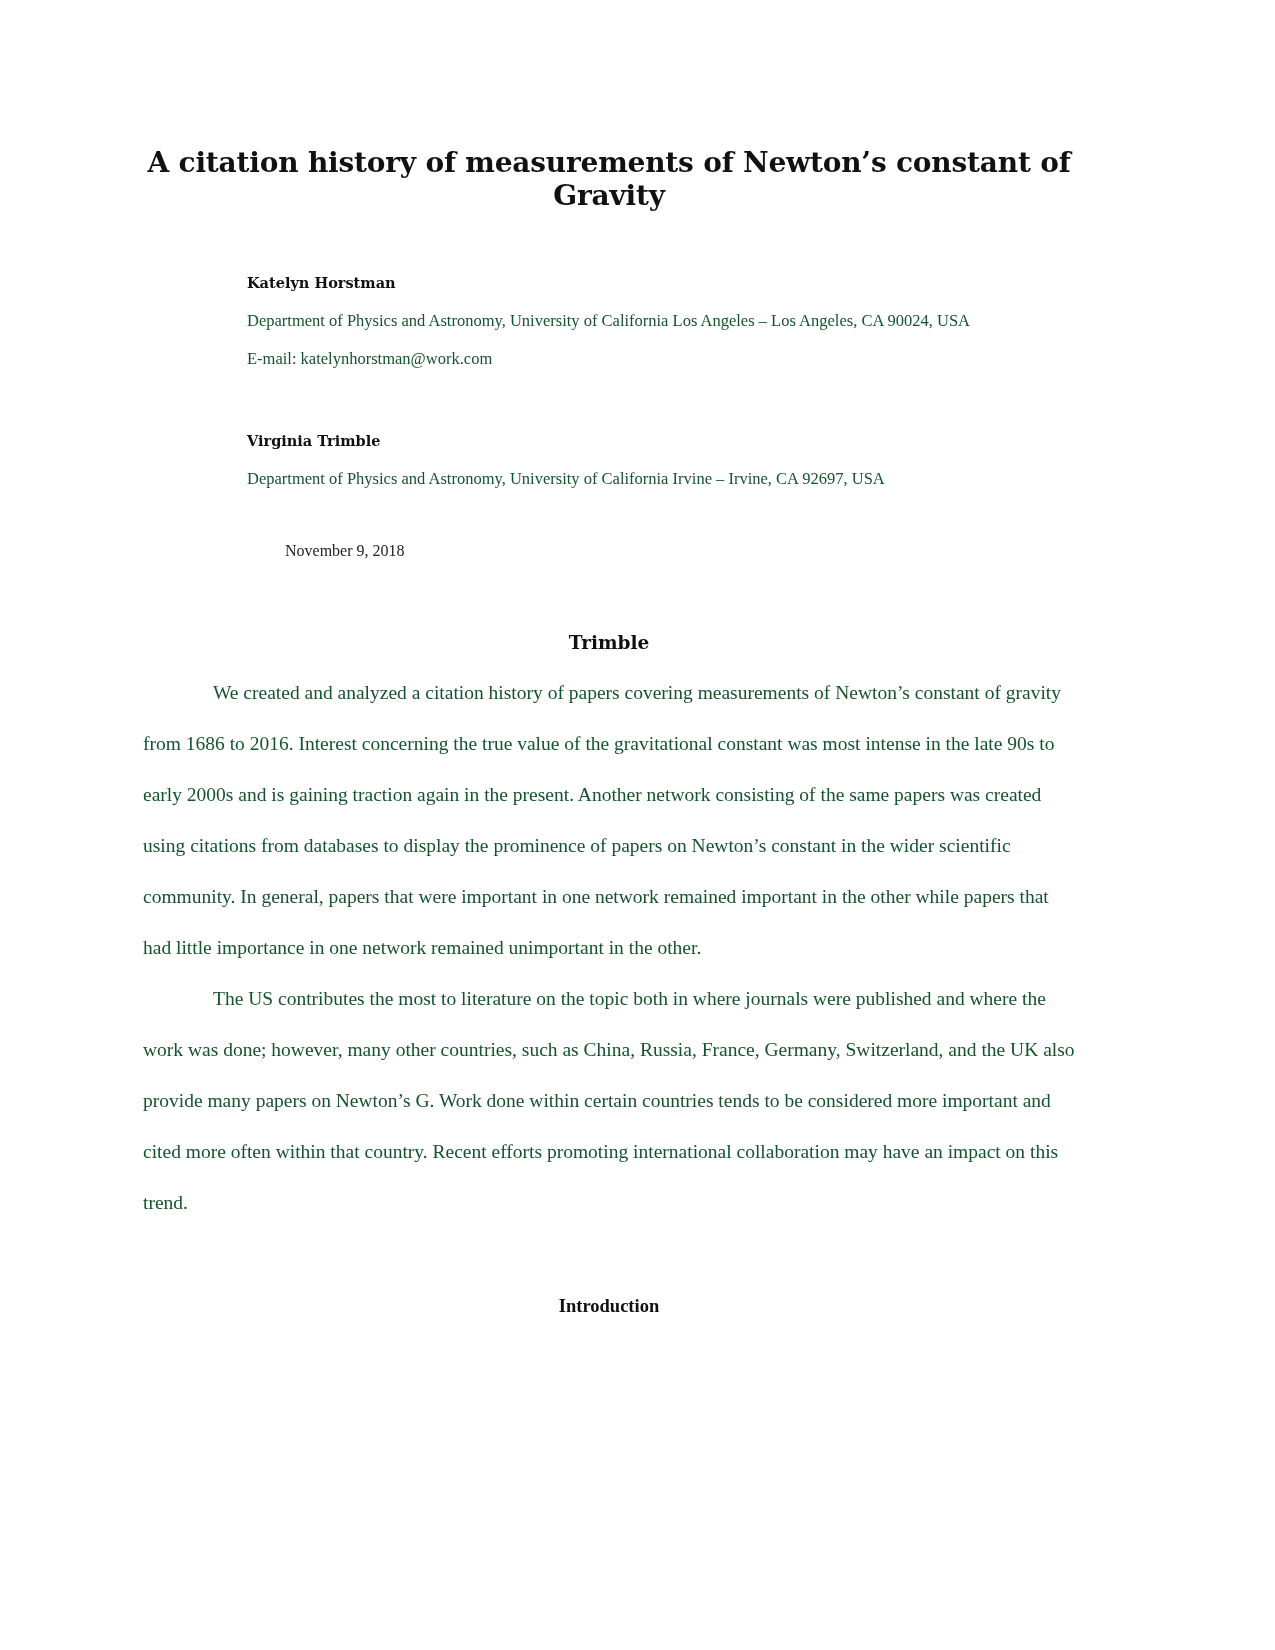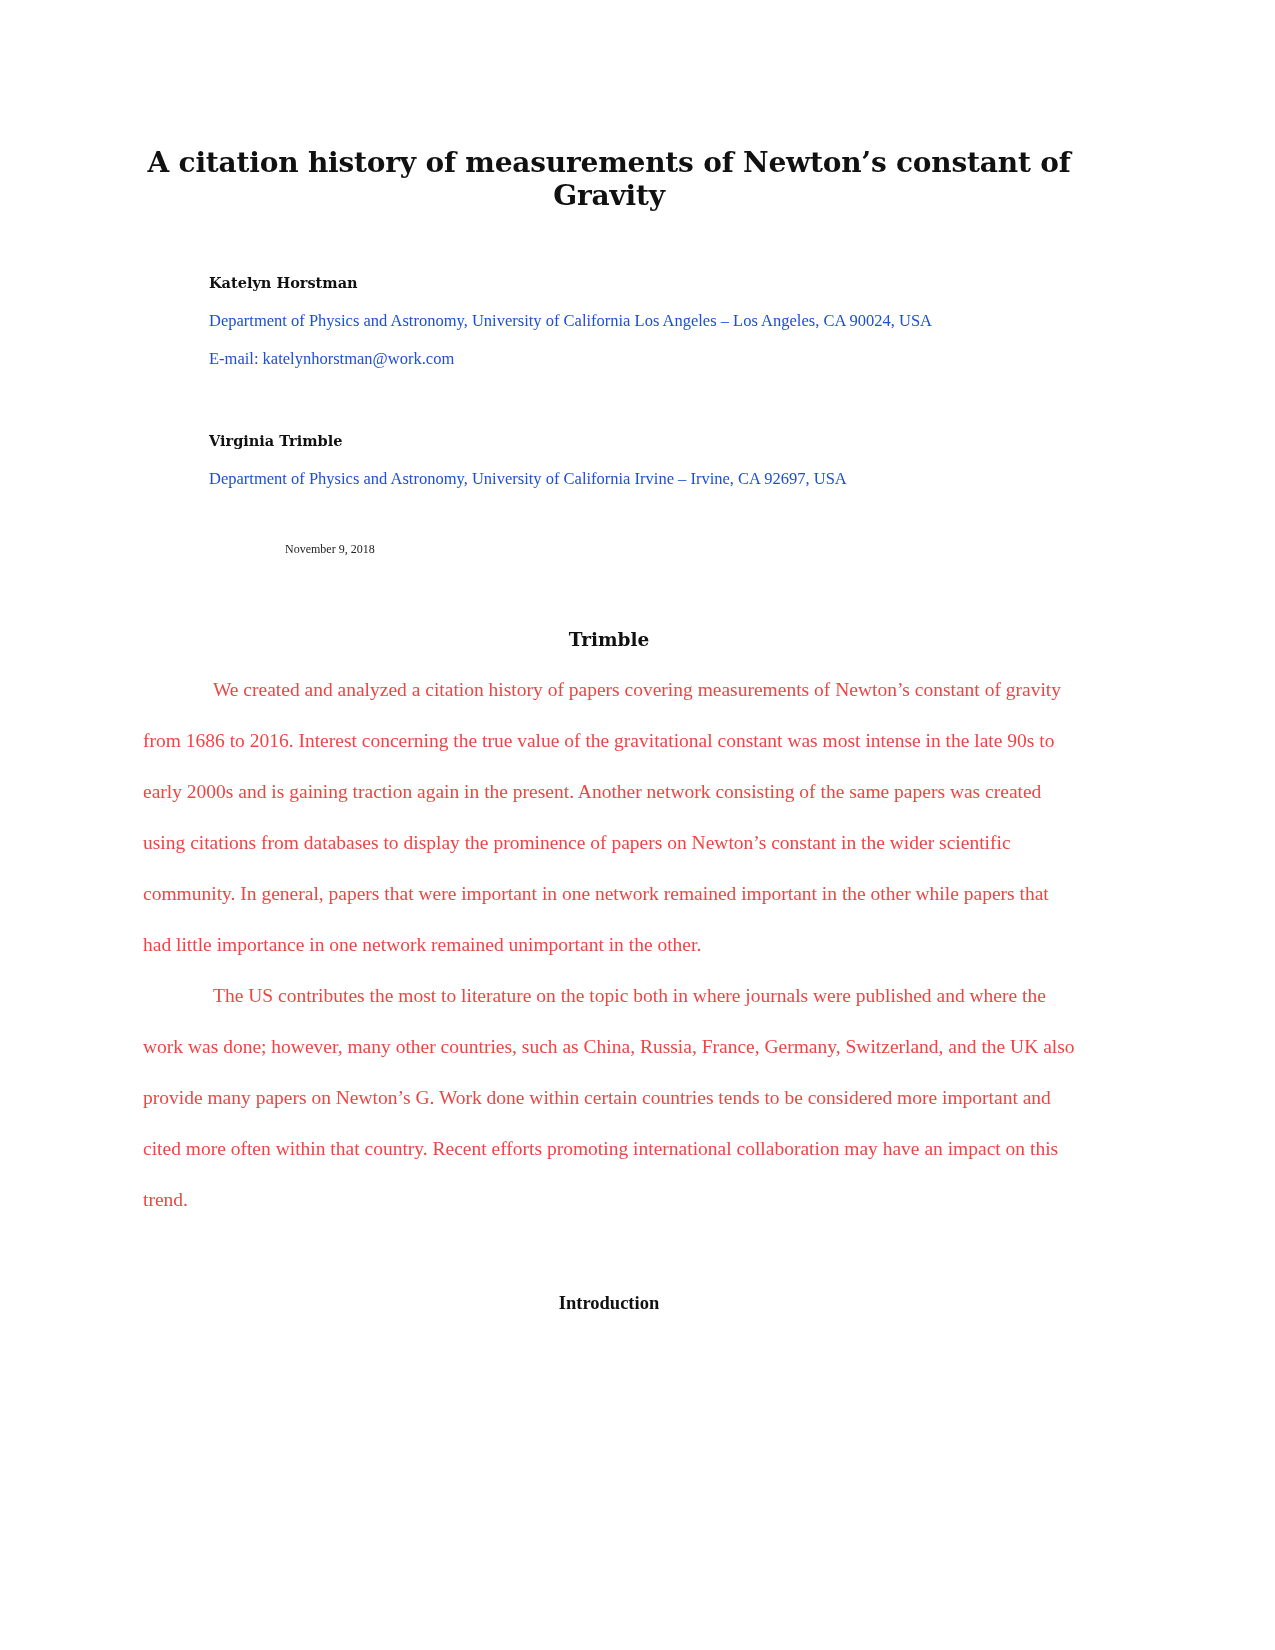--- a/index.html
+++ b/index.html
@@ -18,56 +18,56 @@
   .title {
     font-family: "DejaVu Serif", "Liberation Serif", serif;
     font-size: 28px;
     font-weight: 700;
     text-align: center;
     color: #111111;
     margin-bottom: 52px;
     letter-spacing: -0.2px;
   }
   .author-block {
-    margin-left: 66px;
+    margin-left: 104px;
     margin-bottom: 44px;
   }
   .author-name {
     font-family: "DejaVu Serif", "Liberation Serif", serif;
     font-size: 14.5px;
     font-weight: 700;
     line-height: 38px;
     color: #111111;
   }
   .author-line {
     font-size: 16.5px;
     line-height: 38px;
-    color: #1d4ed8;
+    color: #14532d;
   }
   .date-line {
     margin-left: 142px;
-    font-size: 12px;
+    font-size: 16px;
     color: #222222;
     margin-top: 17px;
     margin-bottom: 72px;
   }
   .section-heading {
     font-family: "DejaVu Serif", "Liberation Serif", serif;
     font-size: 18.5px;
     font-weight: 700;
     text-align: center;
     color: #111111;
   }
   .abstract-heading { margin-bottom: 14px; }
   .body-para {
     font-size: 19.5px;
     line-height: 51px;
     text-indent: 70px;
     text-align: left;
-    color: #ef4444;
+    color: #14532d;
   }
   .intro-heading { margin-top: 68px; font-family: Liberation Serif, serif; }
 </style>
 </head>
 <body>
 
 <div class="page">
 
   <h1 class="title">A citation history of measurements of Newton’s constant of Gravity</h1>
 

